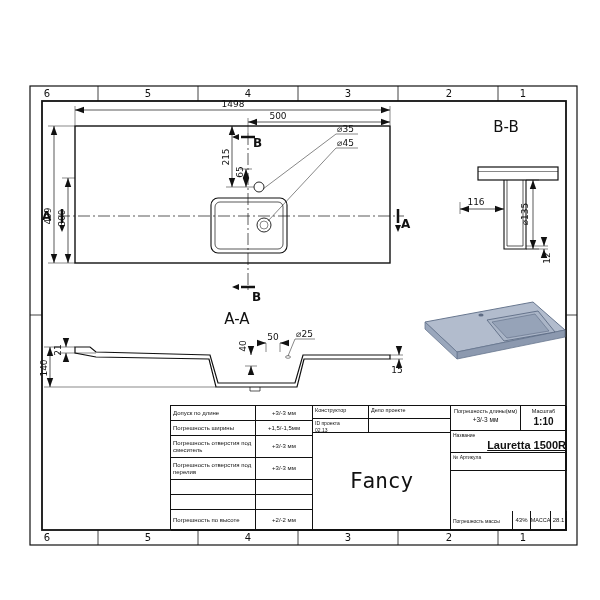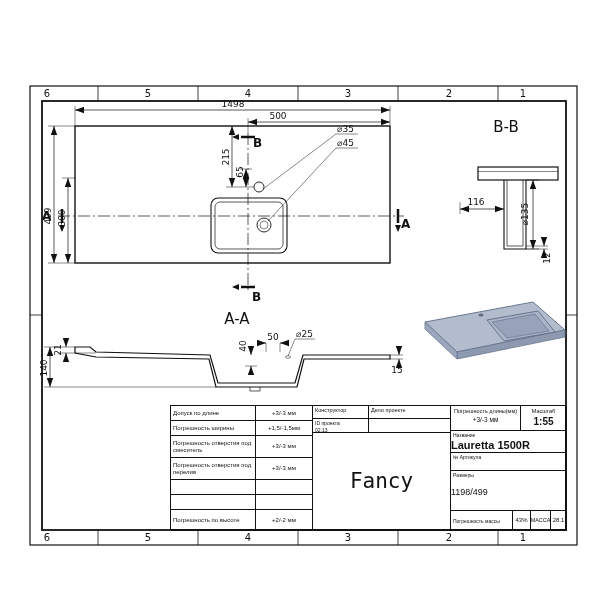--- a/index.html
+++ b/index.html
@@ -16,21 +16,21 @@
         border:1.2px solid #111; box-sizing:border-box; background:#fff; }
   .tb .cell { position:absolute; box-sizing:border-box;
               border-right:1px solid #111; border-bottom:1px solid #111;
               overflow:hidden; }
   .lab  { font-size:6px; line-height:1.15; padding:1px 2px; display:flex; align-items:center; }
   .val  { font-size:6px; line-height:1.1; padding:1px 2px; display:flex; align-items:center; justify-content:center; text-align:center; }
   .tiny { font-size:5px; line-height:1.2; padding:1px 2px; }
   .brandcell { display:flex; flex-direction:row; align-items:center; justify-content:center; }
   .brand { font-family:"DejaVu Sans Mono","Liberation Mono",monospace; font-size:21px; line-height:25px; }
   .cell .small-tag { position:absolute; top:1px; left:2px; font-size:5px; }
-  .bigval { text-align:left; font-weight:bold; }
+  .bigval { text-align:right; font-weight:bold;text-decoration:underline; }
   .scaleval { text-align:center; font-weight:bold; font-size:10px; margin-top:2px; }
 </style>
 </head>
 <body>
 
 <div class="page">
 
 <svg width="600" height="600" viewBox="0 0 600 600">
   <defs>
     <marker id="arrS" markerUnits="userSpaceOnUse" markerWidth="10" markerHeight="8" refX="1" refY="4" orient="auto">
@@ -236,32 +236,28 @@
   <div class="cell brandcell" style="left:142px;top:27px;width:138px;height:98px">
     <div class="brand">Fancy</div>
   </div>
 
   <div class="cell" style="left:280px;top:0;width:70px;height:25px">
     <div style="font-size:5.5px;text-align:center;padding-top:2px">Погрешность длины(мм)</div>
     <div style="font-size:6.5px;text-align:center;margin-top:2px">+3/-3 мм</div>
   </div>
   <div class="cell" style="left:350px;top:0;width:46px;height:25px">
     <div style="font-size:5.5px;text-align:center;padding-top:2px">Масштаб</div>
-    <div class="scaleval">1:55</div>
+    <div class="scaleval">1:10</div>
   </div>
   <div class="cell" style="left:280px;top:25px;width:116px;height:22px">
     <span class="small-tag">Название</span>
     <div class="bigval" style="font-size:11px;margin-top:8px">Lauretta 1500R</div>
   </div>
   <div class="cell" style="left:280px;top:47px;width:116px;height:18px">
     <span class="small-tag">№ Артикула</span>
-  </div>
-  <div class="cell" style="left:280px;top:65px;width:116px;height:40px">
-    <span class="small-tag">Размеры</span>
-    <div class="bigval" style="font-size:9px;font-weight:normal;margin-top:16px">1198/499</div>
   </div>
   <div class="cell" style="left:280px;top:105px;width:62px;height:20px;display:flex;align-items:center">
     <span style="font-size:5px;padding-left:2px">Погрешность массы</span>
   </div>
   <div class="cell val" style="left:342px;top:105px;width:18px;height:20px">43%</div>
   <div class="cell val" style="left:360px;top:105px;width:20px;height:20px;font-size:5.5px">МАССА</div>
   <div class="cell val" style="left:380px;top:105px;width:16px;height:20px">28.1</div>
 </div>
 
 </div>

